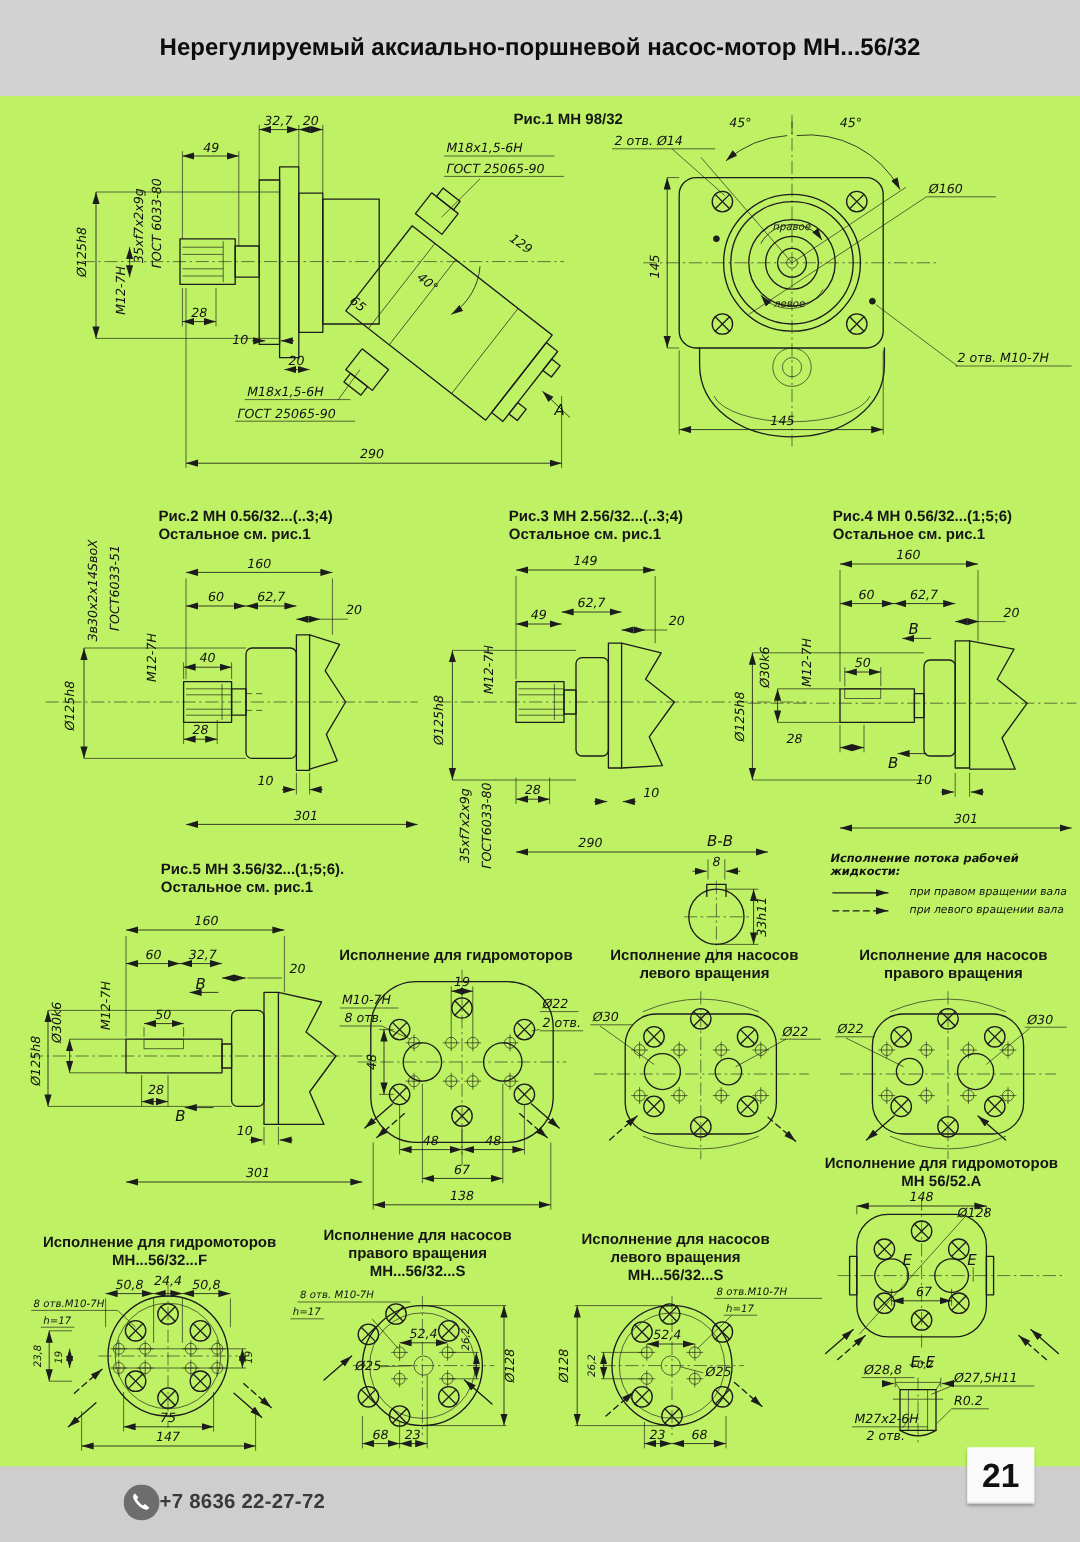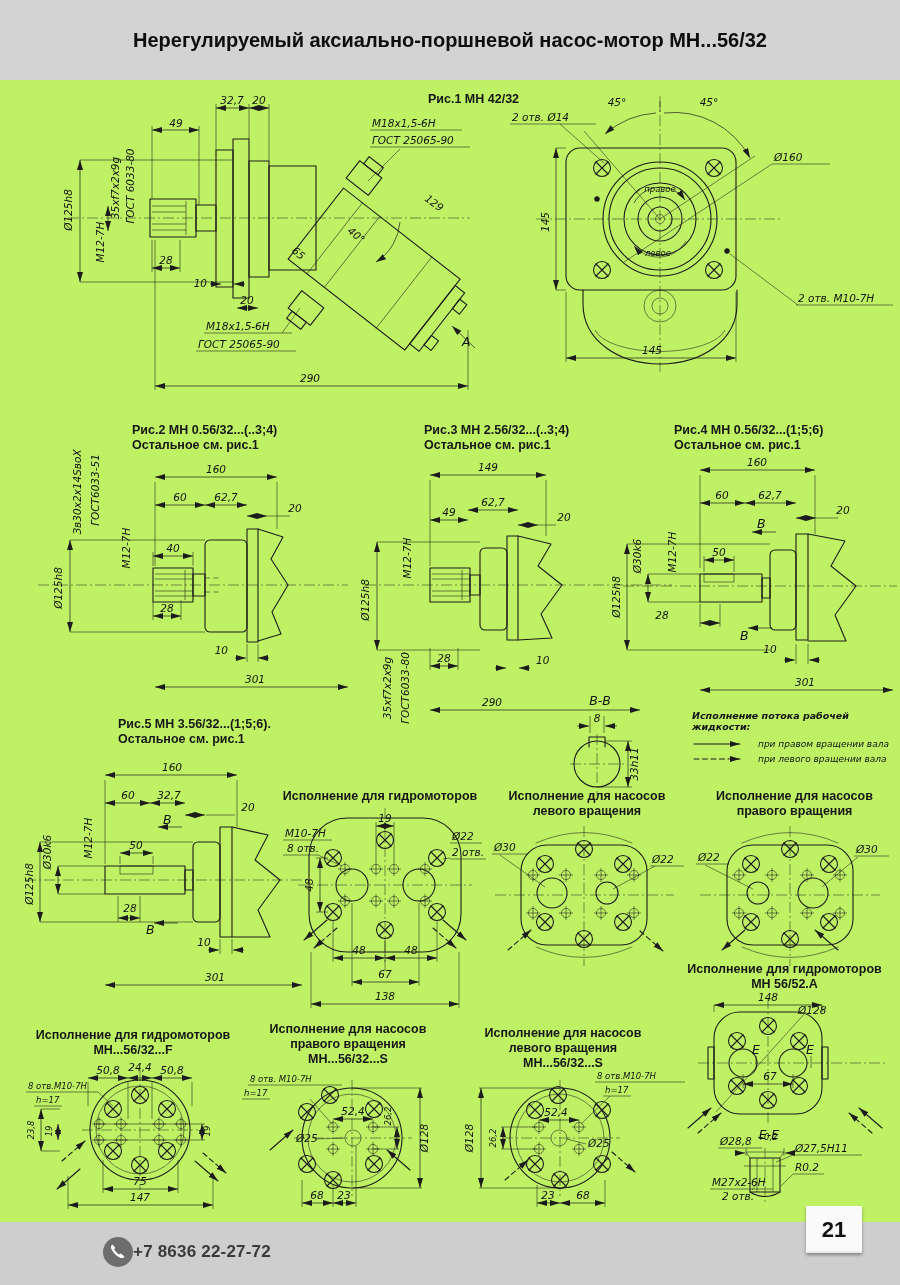--- a/index.html
+++ b/index.html
@@ -22,21 +22,21 @@
   .capc{text-align:center}
   .flow{position:absolute;font-family:"DejaVu Sans",sans-serif;font-style:italic;color:#121212}
   .flow .ft{font-size:9.5px;font-weight:bold;margin-bottom:7px}
   .flow .fr{display:flex;align-items:center;gap:8px;font-size:9px;margin-top:5px}
   .ftr{position:absolute;left:0;top:1222px;width:900px;height:63px;background:#cecece}
   .contact{position:absolute;display:flex;align-items:center;gap:0;top:1237px}
   .contact b{font-size:17px;color:#3a3a3a;letter-spacing:.2px}
   .tab{position:absolute;left:806px;top:1206px;width:56px;height:47px;background:#fafafa;
        box-shadow:0 2px 3px rgba(0,0,0,.35), inset 0 -2px 0 rgba(0,0,0,.06);
        display:flex;align-items:center;justify-content:center}
-  .tab b{font-size:22px;color:#111}
+  .tab b{font-size:28px;color:#111}
 </style>
 </head>
 <body>
 
 <div class="page">
 
 <svg width="0" height="0" style="position:absolute">
       <defs>
 <marker id="ar" orient="auto-start-reverse" markerWidth="12" markerHeight="8" refX="10" refY="3" markerUnits="userSpaceOnUse">
           <path d="M0 0 10 3 0 6z" fill="#1c1c1c"></path>
@@ -49,34 +49,34 @@
           <circle r="4.6"></circle>
           <path d="M-7 0H7M0-7V7" stroke-width=".55"></path>
         </g>
 </defs>
     </svg>
 
 <div class="hd">
   <span>Нерегулируемый аксиально-поршневой насос-мотор МН...56/32</span>
 </div>
 
-<div class="cap" style="left:428px;top:92px">Рис.1 МН 42/32</div>
+<div class="cap" style="left:428px;top:92px">Рис.1 МН 98/32</div>
 <div class="cap" style="left:132px;top:423px">
   <div>Рис.2  МН 0.56/32...(..3;4)</div>
   <div>Остальное см. рис.1</div>
     </div>
 <div class="cap" style="left:424px;top:423px">
   <div>Рис.3 МН 2.56/32...(..3;4)</div>
   <div>Остальное см. рис.1</div>
     </div>
-<div class="cap" style="left:674px;top:423px">
+<div class="cap" style="left:694px;top:423px">
   <div>Рис.4  МН 0.56/32...(1;5;6)</div>
   <div>Остальное см. рис.1</div>
     </div>
-<div class="cap" style="left:118px;top:717px">
+<div class="cap" style="left:134px;top:717px">
   <div>Рис.5  МН 3.56/32...(1;5;6).</div>
   <div>Остальное см. рис.1</div>
     </div>
 <div class="cap capc" style="left:280px;top:789px;width:200px">Исполнение для гидромоторов</div>
 <div class="cap capc" style="left:492px;top:789px;width:190px">
   <div>Исполнение для насосов</div>
   <div>левого вращения</div>
     </div>
 <div class="cap capc" style="left:697px;top:789px;width:195px">
   <div>Исполнение для насосов</div>

